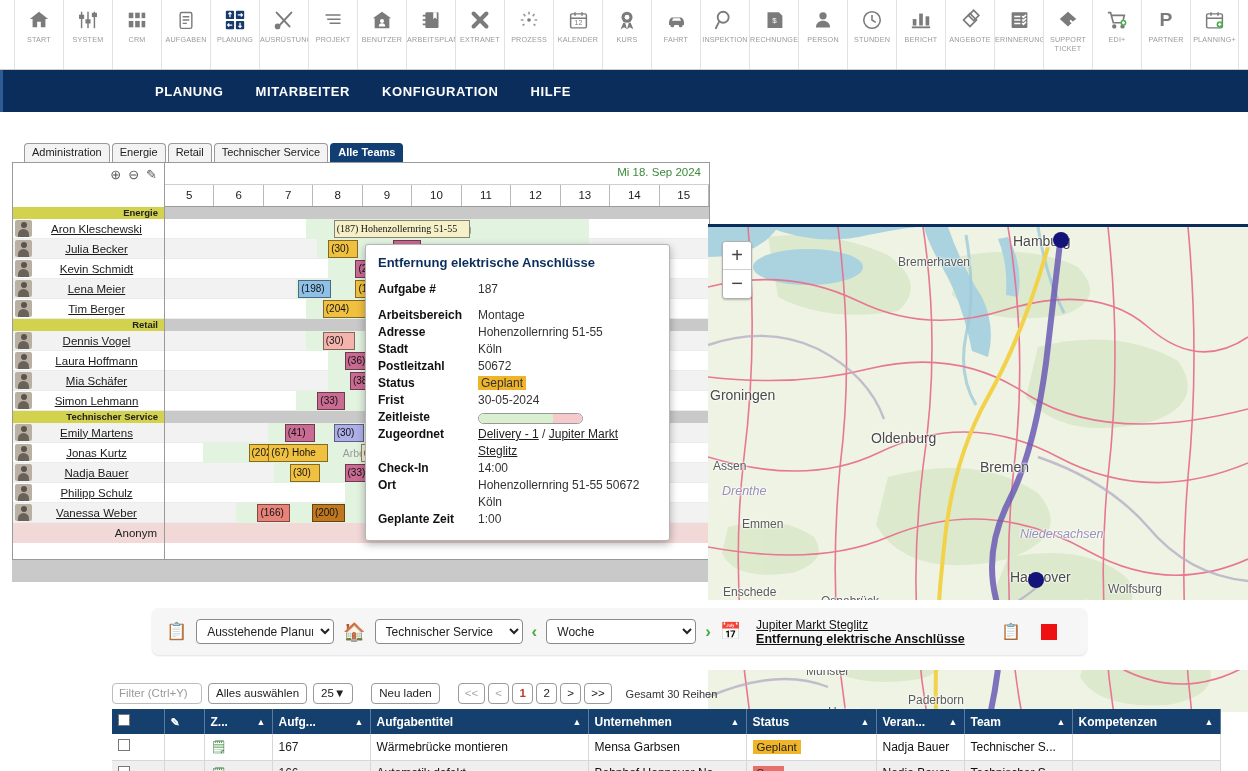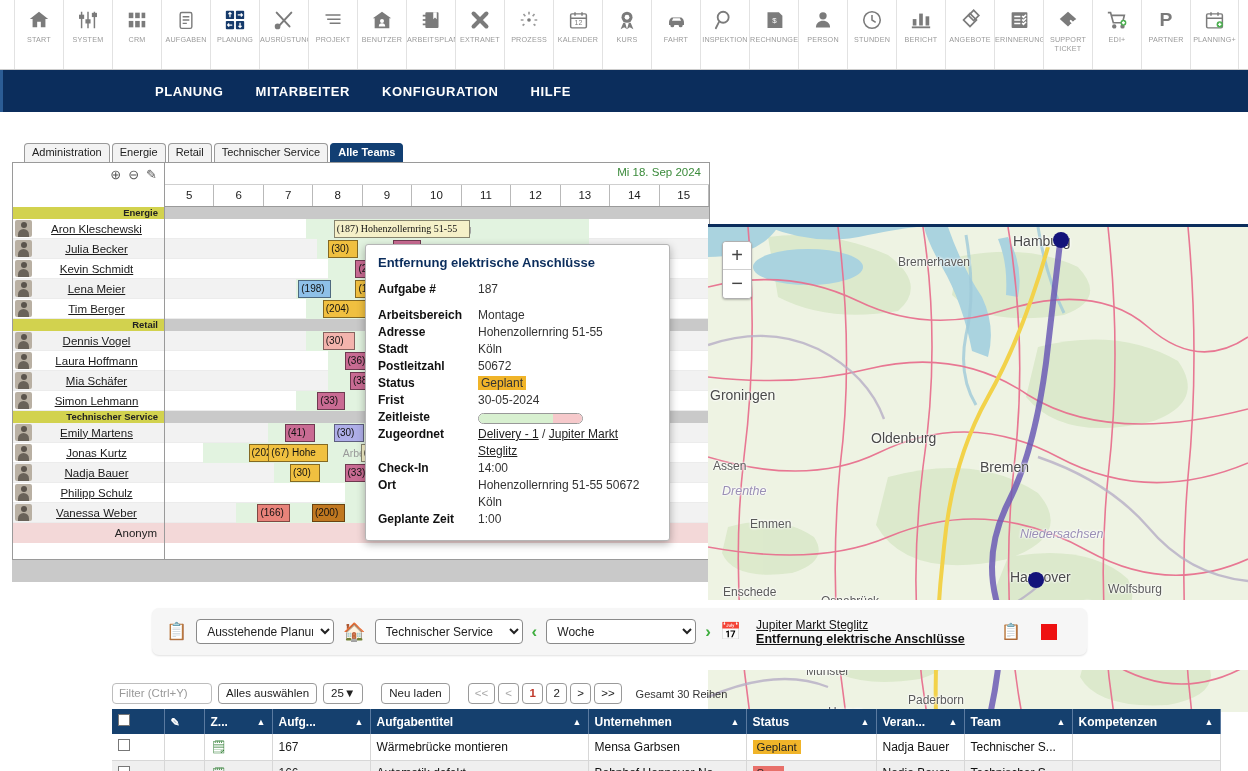--- a/index.html
+++ b/index.html
@@ -181,21 +181,21 @@
   #tbltools { display:flex; align-items:center; gap:6px; height:21px; }
   .btn {
     border:1px solid #9a9a9a; border-radius:4px; background:#fff; height:21px;
     padding:0 7px; font-size:11.5px; line-height:19px; cursor:pointer; color:#222;
     font-family:"Liberation Sans",sans-serif;
   }
   .btn.muted { color:#aaa; }
   .btn.pg { min-width:21px; text-align:center; padding:0 6px; }
   .btn.pg.cur { color:#c0392b; font-weight:bold; }
   .filterbox {
-    border:1px solid #bdbdbd; border-radius:4px; height:21px; width:100px;
+    border:1px solid #bdbdbd; border-radius:4px; height:21px; width:90px;
     font-size:11.5px; color:#9a9a9a; padding:0 6px; line-height:19px; background:#fff;
   }
   .total { font-size:11px; color:#333; margin-left:8px; }
   table { border-collapse:collapse; width:1058px; margin-top:5px; table-layout:fixed; }
   thead th {
     background:#15406e; color:#fff; font-size:12px; font-weight:bold;
     text-align:left; padding:4px 6px; height:25px; border-right:1px solid #5a7aa0;
     white-space:nowrap; position:relative; cursor:pointer;
   }
   thead th .sortc { position:absolute; right:6px; top:8px; font-size:9px; color:#fff; }
@@ -784,21 +784,21 @@
       <div>−</div>
     </div>
     <div id="maplabels">
         <div class="mlabel big" style="left: 305px; top: 6px;">Hamburg</div>
         <div class="mlabel " style="left: 190px; top: 28px;">Bremerhaven</div>
         <div class="mlabel big" style="left: 2px; top: 160px;">Groningen</div>
         <div class="mlabel big" style="left: 163px; top: 203px;">Oldenburg</div>
         <div class="mlabel big" style="left: 272px; top: 232px;">Bremen</div>
         <div class="mlabel " style="left: 5px; top: 232px;">Assen</div>
         <div class="mlabel reg" style="left: 14px; top: 257px;">Drenthe</div>
-        <div class="mlabel " style="left: 42px; top: 290px;">Emmen</div>
+        <div class="mlabel " style="left: 34px; top: 290px;">Emmen</div>
         <div class="mlabel reg" style="left: 312px; top: 300px;">Niedersachsen</div>
         <div class="mlabel big" style="left: 302px; top: 342px;">Hannover</div>
         <div class="mlabel " style="left: 400px; top: 355px;">Wolfsburg</div>
         <div class="mlabel " style="left: 15px; top: 358px;">Enschede</div>
         <div class="mlabel " style="left: 113px; top: 367px;">Osnabrück</div>
         <div class="mlabel " style="left: 376px; top: 372px;">Braunschweig</div>
         <div class="mlabel big" style="left: 322px; top: 400px;">Hildesheim</div>
         <div class="mlabel reg" style="left: 463px; top: 409px;">Sachsen-</div>
         <div class="mlabel reg" style="left: 478px; top: 428px;">Anhalt</div>
         <div class="mlabel " style="left: 187px; top: 429px;">Bielefeld</div>

